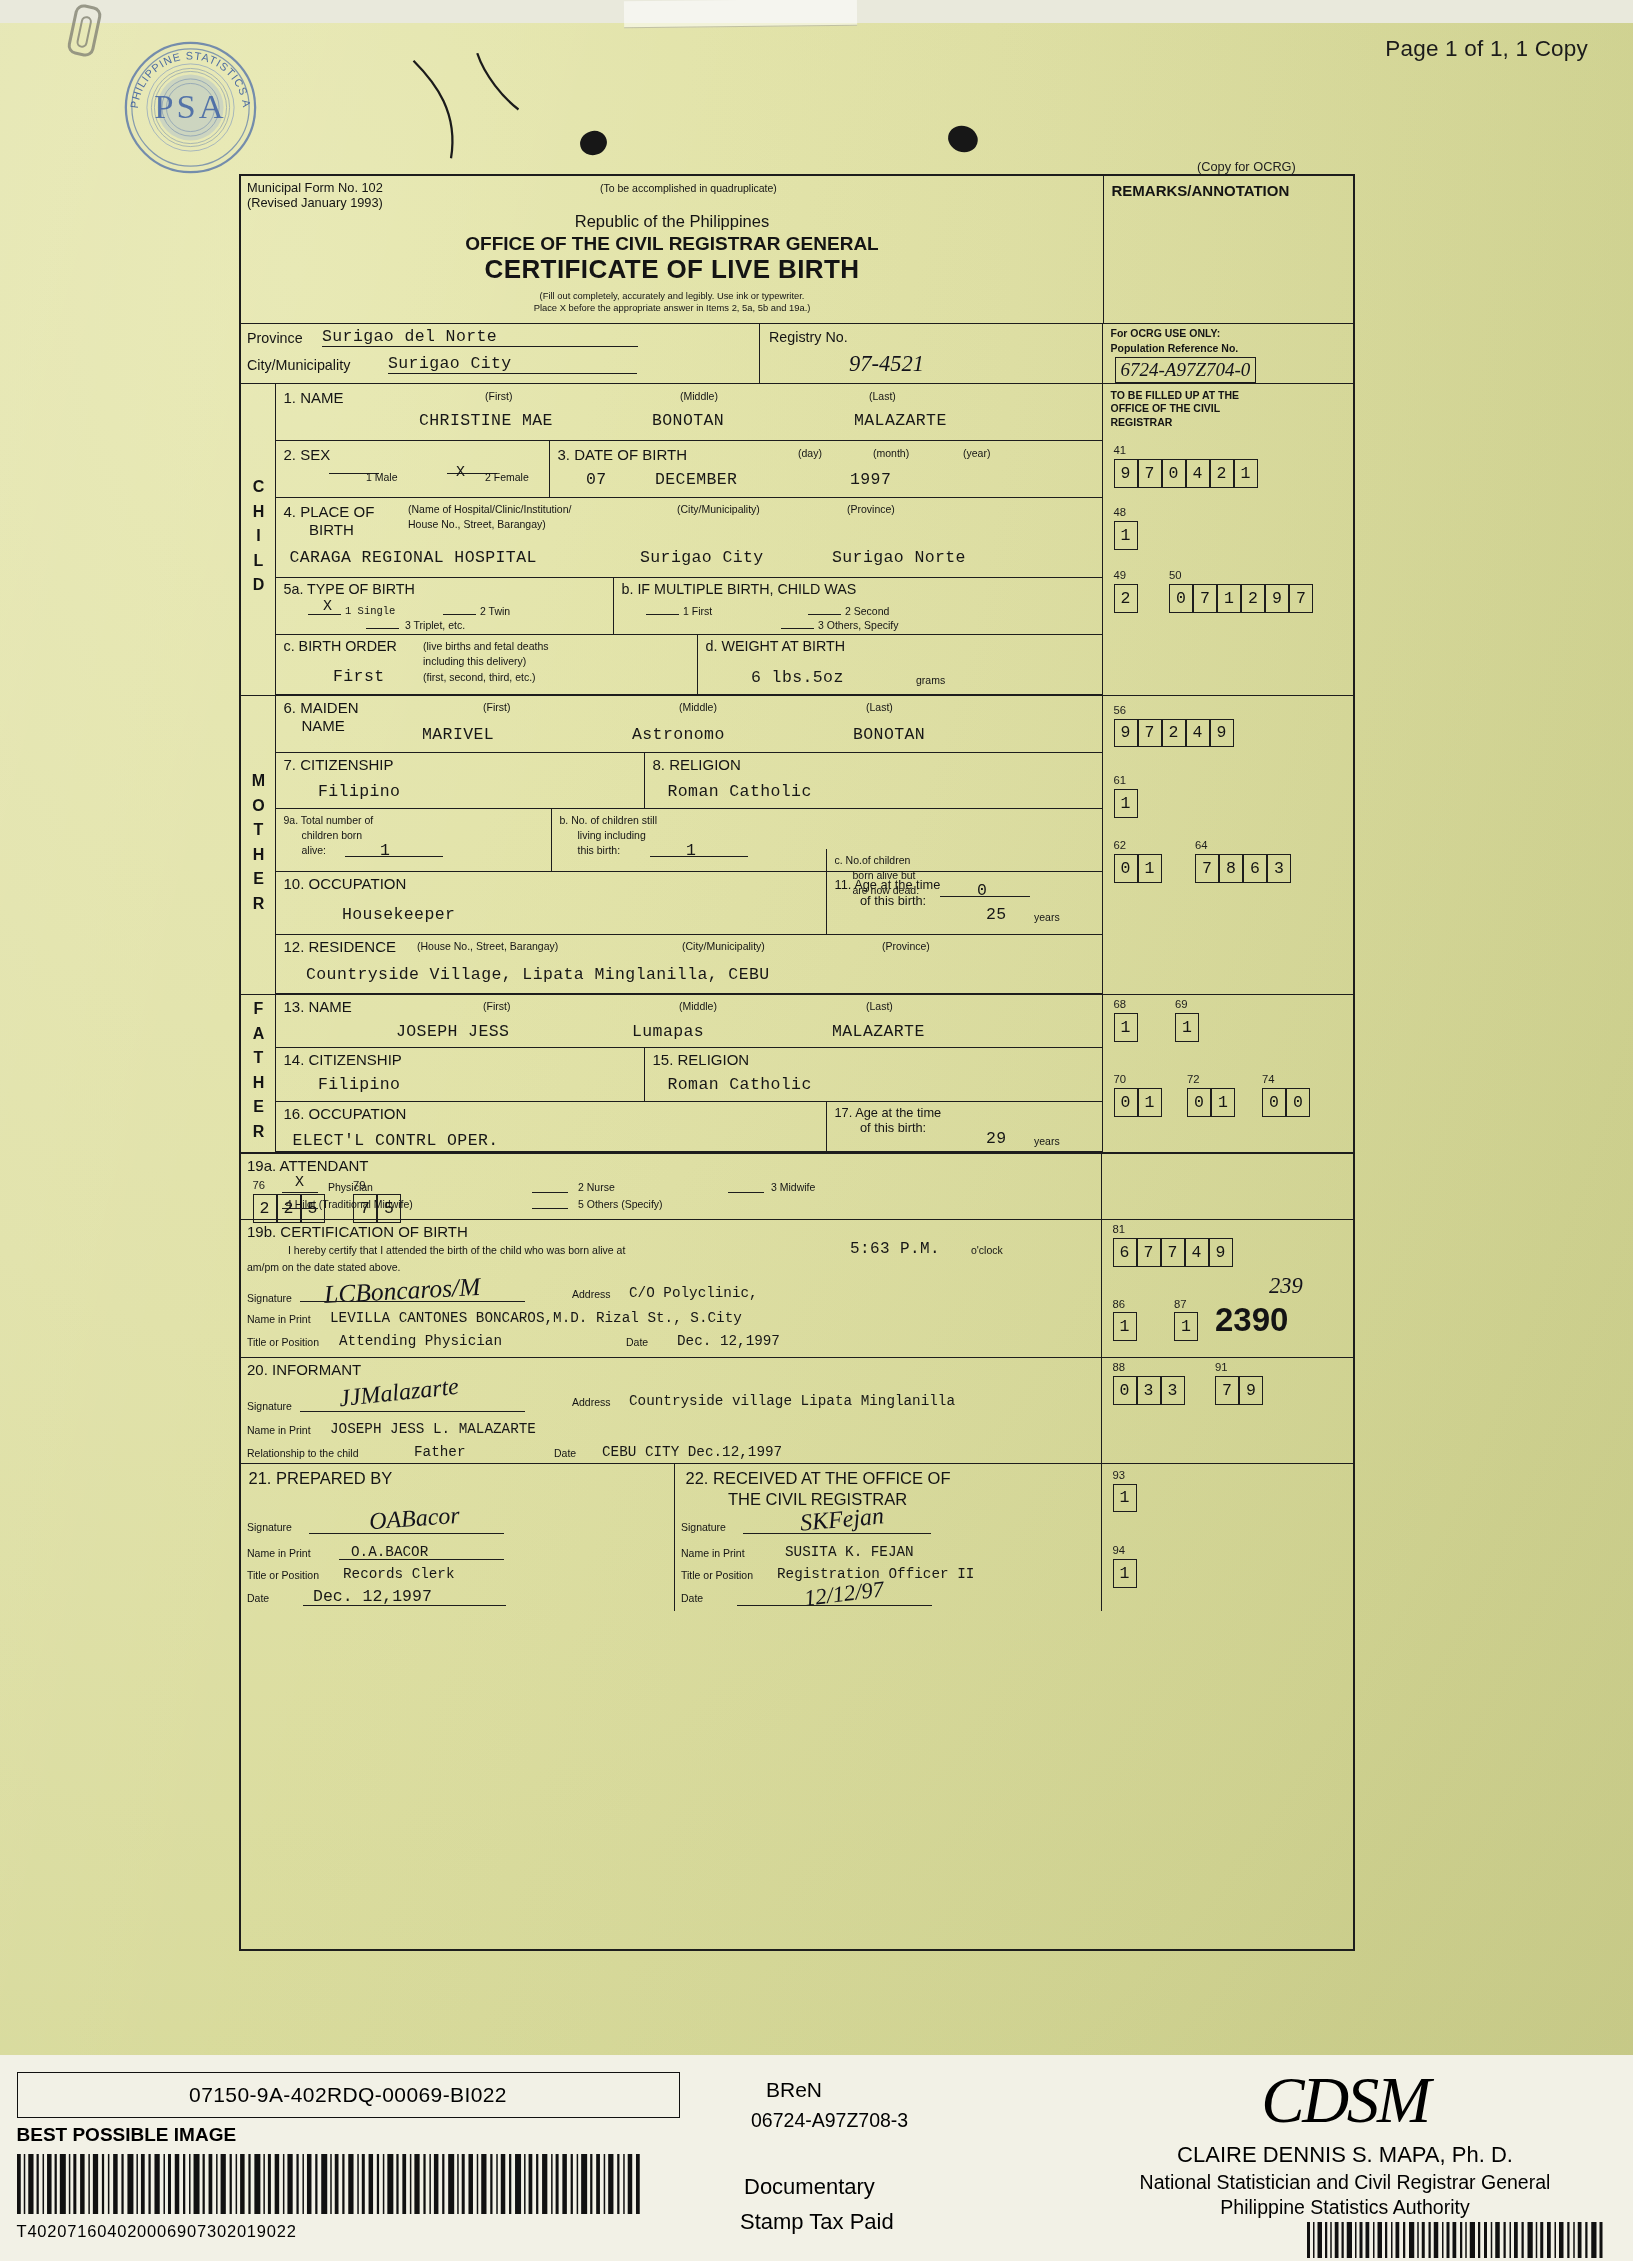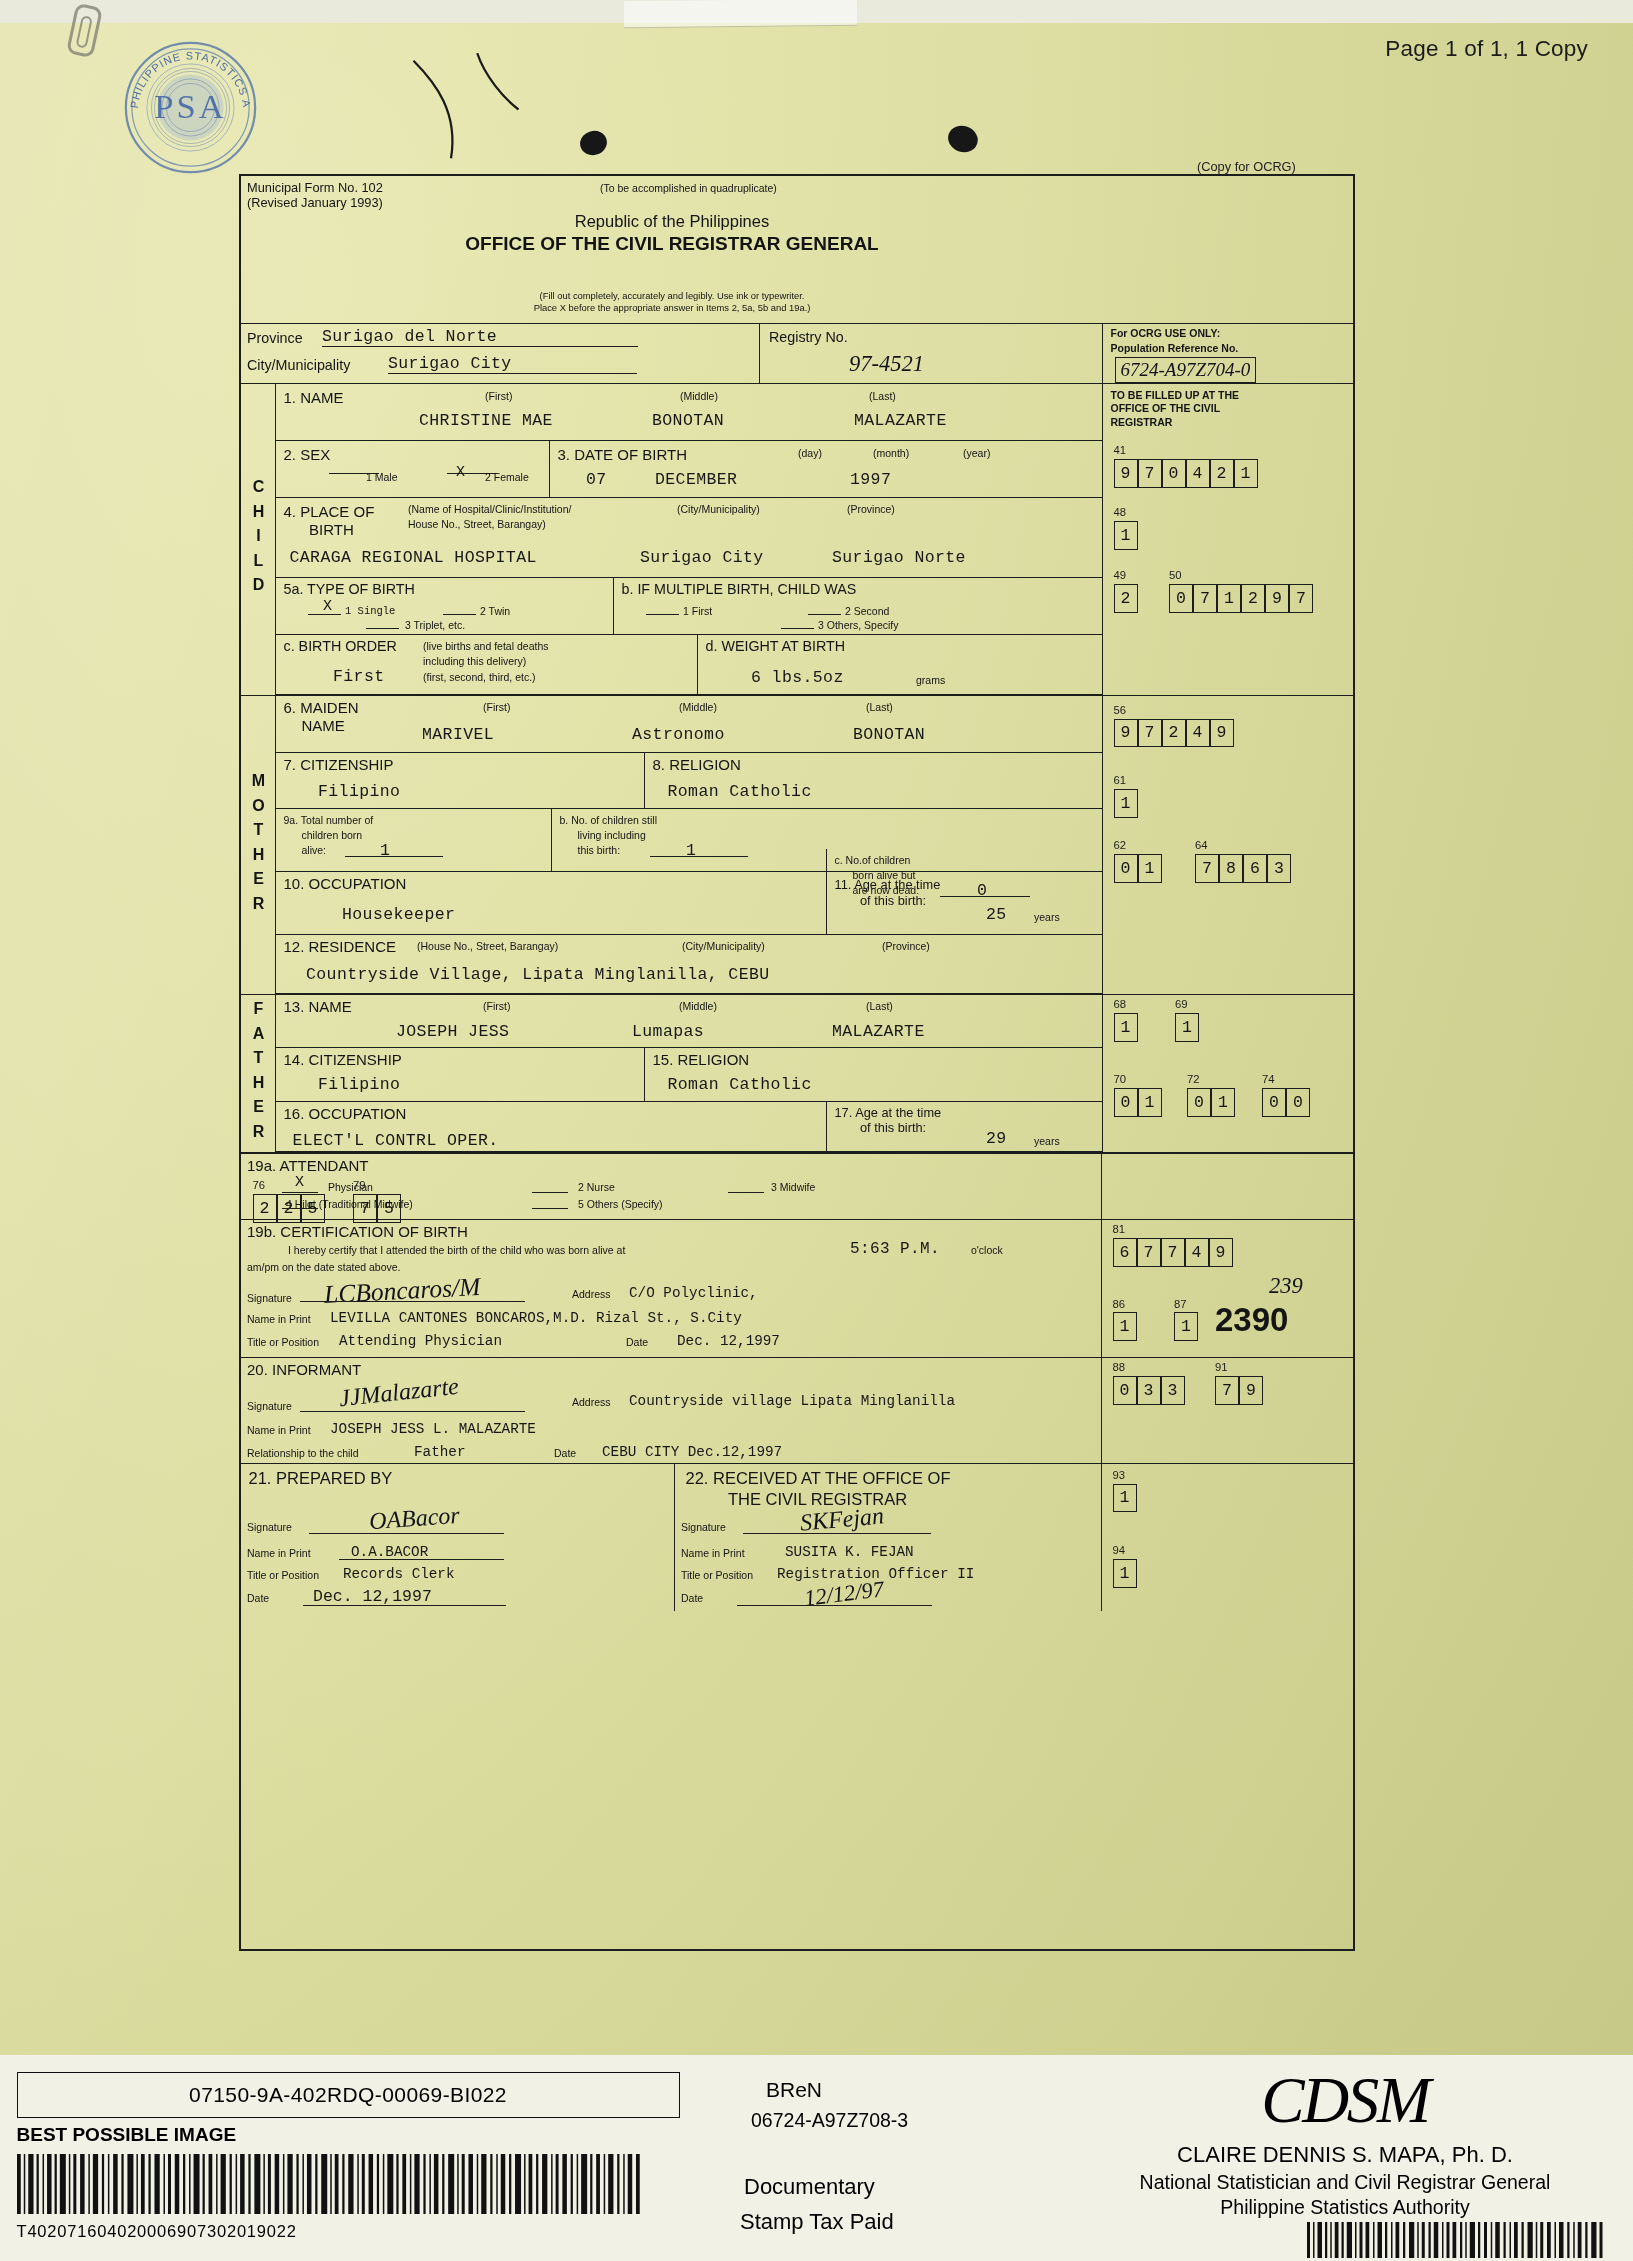--- a/index.html
+++ b/index.html
@@ -172,22 +172,26 @@
 
 <div class="form">
 
   <div class="row bb">
     <div class="cell leftblock" style="height:147px;position:relative;">
       <div class="lbl" style="position:absolute;left:6px;top:4.5px;font-size:12.8px;">Municipal Form No. 102</div>
       <div class="lbl" style="position:absolute;left:6px;top:19.5px;font-size:12.8px;">(Revised January 1993)</div>
       <div class="sm" style="position:absolute;left:359px;top:6px;">(To be accomplished in quadruplicate)</div>
       <div style="position:absolute;left:0;top:36px;width:100%;text-align:center;font-size:16.5px;">Republic of the Philippines</div>
       <div style="position:absolute;left:0;top:57px;width:100%;text-align:center;font-size:19px;font-weight:bold;">OFFICE OF THE CIVIL REGISTRAR GENERAL</div>
+      <div style="position:absolute;left:0;top:78px;width:100%;text-align:center;font-size:26px;font-weight:bold;letter-spacing:0.4px;">CERTIFICATE OF LIVE BIRTH</div>
       <div class="xs" style="position:absolute;left:0;top:114px;width:100%;text-align:center;">(Fill out completely, accurately and legibly. Use ink or typewriter.</div>
       <div class="xs" style="position:absolute;left:0;top:126px;width:100%;text-align:center;">Place X before the appropriate answer in Items 2, 5a, 5b and 19a.)</div>
+    </div>
+    <div class="cell rightcol" style="height:147px;position:relative;">
+      <div style="position:absolute;left:7.5px;top:6px;font-size:15px;font-weight:bold;">REMARKS/ANNOTATION</div>
     </div>
   </div>
 
   <div class="row bb">
     <div class="cell" style="width:518px;height:59px;position:relative;">
       <div style="position:absolute;left:6px;top:6px;font-size:14.3px;">Province</div>
       <div class="tw" style="position:absolute;left:81px;top:3px;border-bottom:1.1px solid #1d1d1d;width:316px;">Surigao del Norte</div>
       <div style="position:absolute;left:6px;top:33px;font-size:14.3px;">City/Municipality</div>
       <div class="tw" style="position:absolute;left:147px;top:30px;border-bottom:1.1px solid #1d1d1d;width:249px;">Surigao City</div>
     </div>

